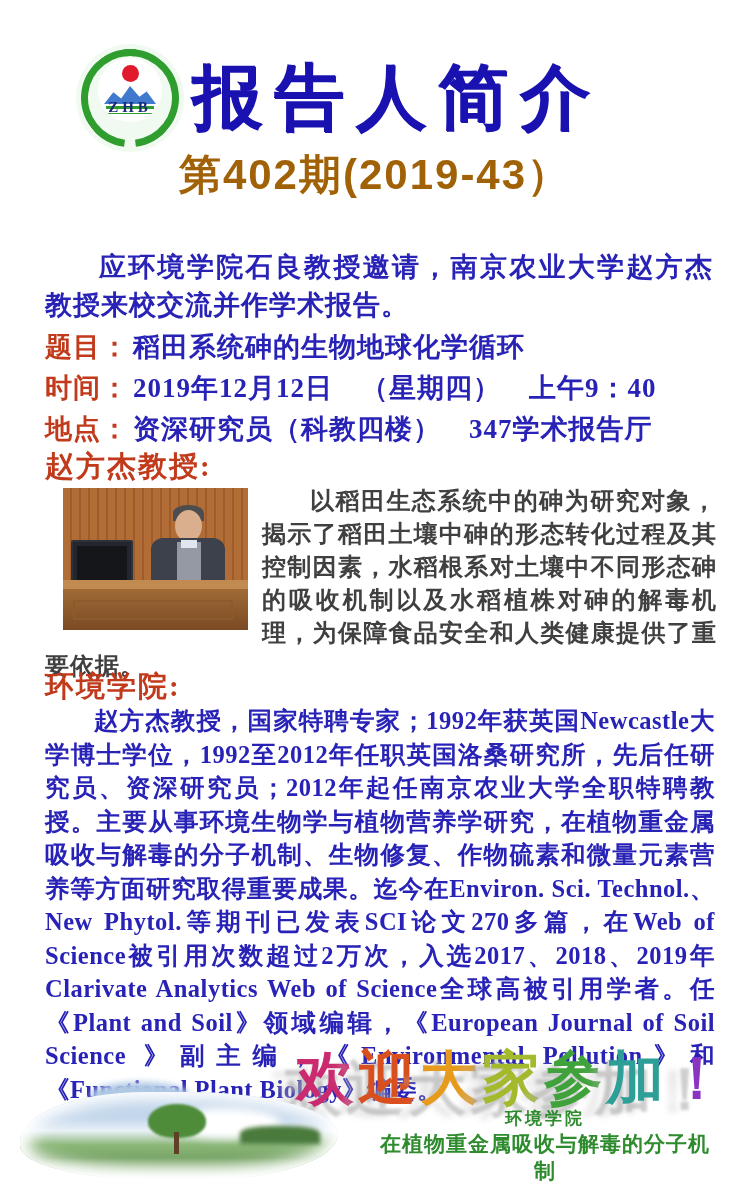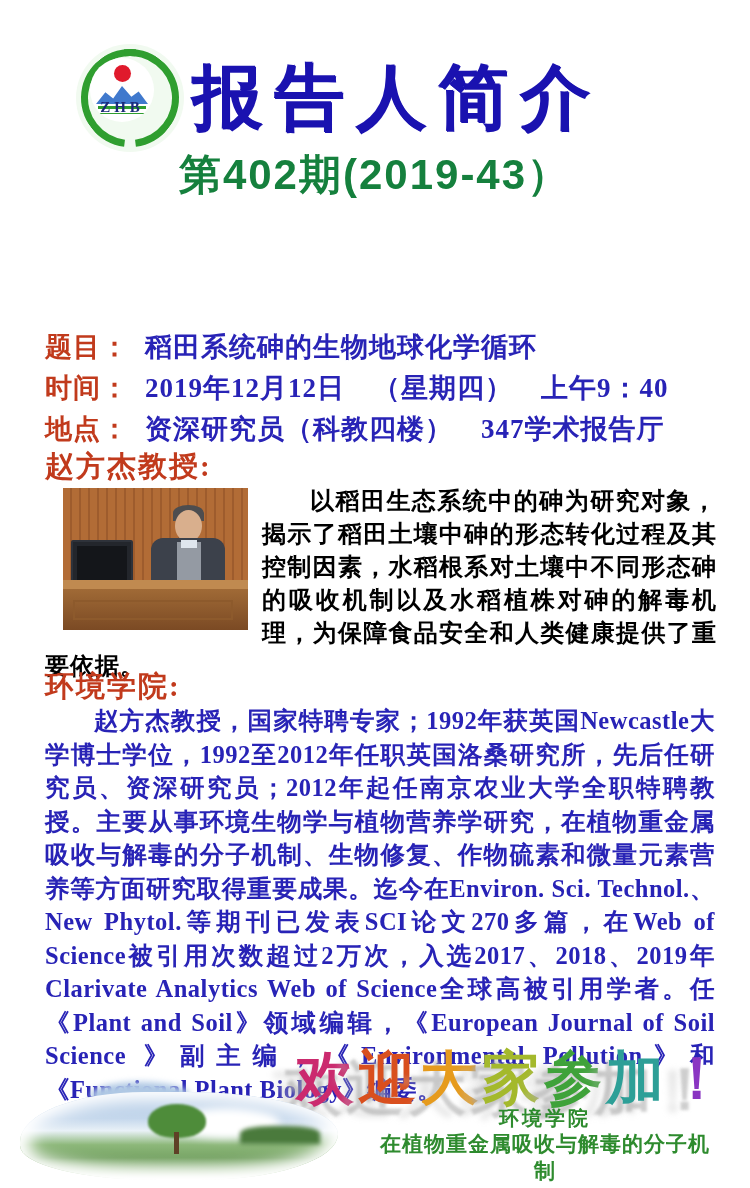--- a/index.html
+++ b/index.html
@@ -7,58 +7,58 @@
   body { font-family:"Liberation Sans","DejaVu Sans",sans-serif; }
   .poster { position:relative; width:750px; height:1188px; background:#ffffff; overflow:hidden; margin:0 auto; }
 
   
   .logo { position:absolute; left:76px; top:44px; width:108px; height:108px; border-radius:50%;
           background:#f1faf0; }
   .logo .wreath-l, .logo .wreath-r { position:absolute; top:5px; width:98px; height:98px; left:5px;
           border-radius:50%; border:7px solid transparent; }
   .logo .wreath-l { border-left-color:#2f9e2f; border-top-color:#2f9e2f; transform:rotate(-38deg); }
   .logo .wreath-r { border-right-color:#2f9e2f; border-top-color:#2f9e2f; transform:rotate(38deg); }
-  .logo .inner { position:absolute; left:14px; top:14px; width:64px; height:64px; border-radius:50%;
+  .logo .inner { position:absolute; left:22px; top:14px; width:64px; height:64px; border-radius:50%;
           background:#ffffff; overflow:hidden; }
   .logo .sun { position:absolute; left:24px; top:7px; width:17px; height:17px; border-radius:50%; background:#e01a2c; }
   .logo .mountains { position:absolute; left:6px; top:28px; width:52px; height:18px; background:#4079cd;
           clip-path:polygon(0% 100%, 18% 35%, 33% 70%, 50% 0%, 68% 60%, 82% 30%, 100% 100%); }
   .logo .ground { position:absolute; left:8px; top:48px; width:48px; height:3px; background:#2f9e2f;
           box-shadow:0 6px 0 -1px #2f9e2f; }
   .logo .zhb { position:absolute; left:0; bottom:6px; width:100%; text-align:center;
           font-size:15px; font-weight:bold; letter-spacing:4px; color:#1c2a78;
           font-family:"Liberation Serif","DejaVu Serif",serif; }
 
   .title { position:absolute; left:192px; top:52px; width:540px;
           font-size:70px; line-height:92px; font-weight:bold; letter-spacing:12px;
           color:#1a12b0; font-family:"Liberation Serif","DejaVu Serif",serif;
           text-shadow:1px 1px 0 #1a12b0; white-space:nowrap; }
   .issue { position:absolute; left:0; top:147px; width:750px; text-align:center;
-          font-size:42px; font-weight:bold; color:#15803d; letter-spacing:2px; }
+          font-size:42px; font-weight:bold; color:#a16207; letter-spacing:2px; }
   .subtitle { position:absolute; left:0; top:197px; width:750px; text-align:center;
           font-size:31px; font-weight:bold; color:#c5492b; letter-spacing:3px;
           font-family:"Liberation Serif","DejaVu Serif",serif; }
 
   
   .intro { position:absolute; left:45px; top:248px; width:668px;
           font-size:27px; line-height:38px; font-weight:bold; color:#2823b6;
           text-indent:2em; text-align:justify; letter-spacing:1px;
           font-family:"Liberation Serif","DejaVu Serif",serif; }
   .details { position:absolute; left:45px; top:329px; width:680px; }
   .detail-row { height:41px; font-size:27px; font-weight:bold; letter-spacing:1px;
           font-family:"Liberation Serif","DejaVu Serif",serif; white-space:nowrap; }
-  .detail-label { color:#c13a1c; margin-right:16px; }
+  .detail-label { color:#c13a1c; margin-right:4px; }
   .detail-value { color:#2823b6; }
 
   
   .abstract-heading, .bio-heading { position:absolute; left:45px; font-size:29px; font-weight:bold;
           color:#c13a1c; letter-spacing:2px; font-family:"Liberation Serif","DejaVu Serif",serif; }
   .abstract-heading { top:447px; }
   .abstract-block { position:absolute; left:45px; top:485px; width:672px; }
-  .abstract-text { font-size:24px; line-height:33px; font-weight:bold; color:#000000;
+  .abstract-text { font-size:24px; line-height:33px; font-weight:bold; color:#404040;
           text-indent:2em; text-align:justify; letter-spacing:1px;
           font-family:"Liberation Serif","DejaVu Serif",serif; }
 
   
   .photo { float:left; width:185px; height:142px; margin:3px 14px 8px 18px; position:relative;
           overflow:hidden; background:repeating-linear-gradient(90deg,#b26c36 0 7px,#9e5c2d 7px 9px); }
   .photo .monitor { position:absolute; left:8px; top:52px; width:62px; height:56px;
           background:#23262c; border:2px solid #2e323a; border-radius:2px; }
   .photo .monitor .screen { position:absolute; left:4px; top:4px; right:4px; bottom:10px; background:#14161a; }
   .photo .head { position:absolute; left:112px; top:22px; width:27px; height:32px; border-radius:50%;
@@ -85,21 +85,21 @@
 
   
   .welcome { position:absolute; left:296px; top:1040px; white-space:nowrap;
           font-size:58px; font-weight:bold; letter-spacing:4px;
           font-family:"Liberation Serif","DejaVu Serif",serif; }
   .welcome span { text-shadow:-12px 11px 3px rgba(165,165,165,0.55), -24px 13px 6px rgba(190,190,190,0.4); }
 
   
   .footer { position:absolute; left:380px; top:1106px; width:330px; text-align:center;
           color:#2e8b2e; font-weight:bold; font-family:"Liberation Serif","DejaVu Serif",serif; }
-  .footer-line1 { font-size:20px; line-height:25px; letter-spacing:3px; }
+  .footer-line1 { font-size:17px; line-height:25px; letter-spacing:3px; }
   .footer-line2 { font-size:21px; line-height:27px; letter-spacing:1px; }
   .footer-line3 { font-size:24px; line-height:31px; letter-spacing:1px; }
 
   
   .landscape { position:absolute; left:20px; top:1082px; width:318px; height:102px; }
   .landscape .blob { position:absolute; left:0; top:10px; width:318px; height:88px;
           border-radius:45% 55% 50% 50% / 65% 55% 60% 45%;
           background:linear-gradient(180deg,#a9c4e2 0%,#c4d7ec 30%,#e9f1f7 44%,#8db87a 60%,#75a363 75%,#c9dcc0 92%,#ffffff 100%);
           box-shadow:inset 0 0 16px 10px #ffffff; filter:blur(0.6px); }
   .landscape .cloud-blob { position:absolute; left:70px; top:0px; width:100px; height:26px;
@@ -124,20 +124,21 @@
     <div class="inner">
       <div class="sun"></div>
       <div class="mountains"></div>
       <div class="ground"></div>
       <div class="zhb">ZHB</div>
     </div>
   </div>
   <div class="title">报告人简介</div>
   <div class="issue">第402期(2019-43）</div>
 
+  <div class="intro">应环境学院石良教授邀请，南京农业大学赵方杰教授来校交流并作学术报告。</div>
 
   <div class="details">
     <div class="detail-row">
       <span class="detail-label">题目：</span><span class="detail-value">稻田系统砷的生物地球化学循环</span>
     </div>
     <div class="detail-row">
       <span class="detail-label">时间：</span><span class="detail-value">2019年12月12日　（星期四）　上午9：40</span>
     </div>
     <div class="detail-row">
       <span class="detail-label">地点：</span><span class="detail-value">资深研究员（科教四楼）　347学术报告厅</span>

